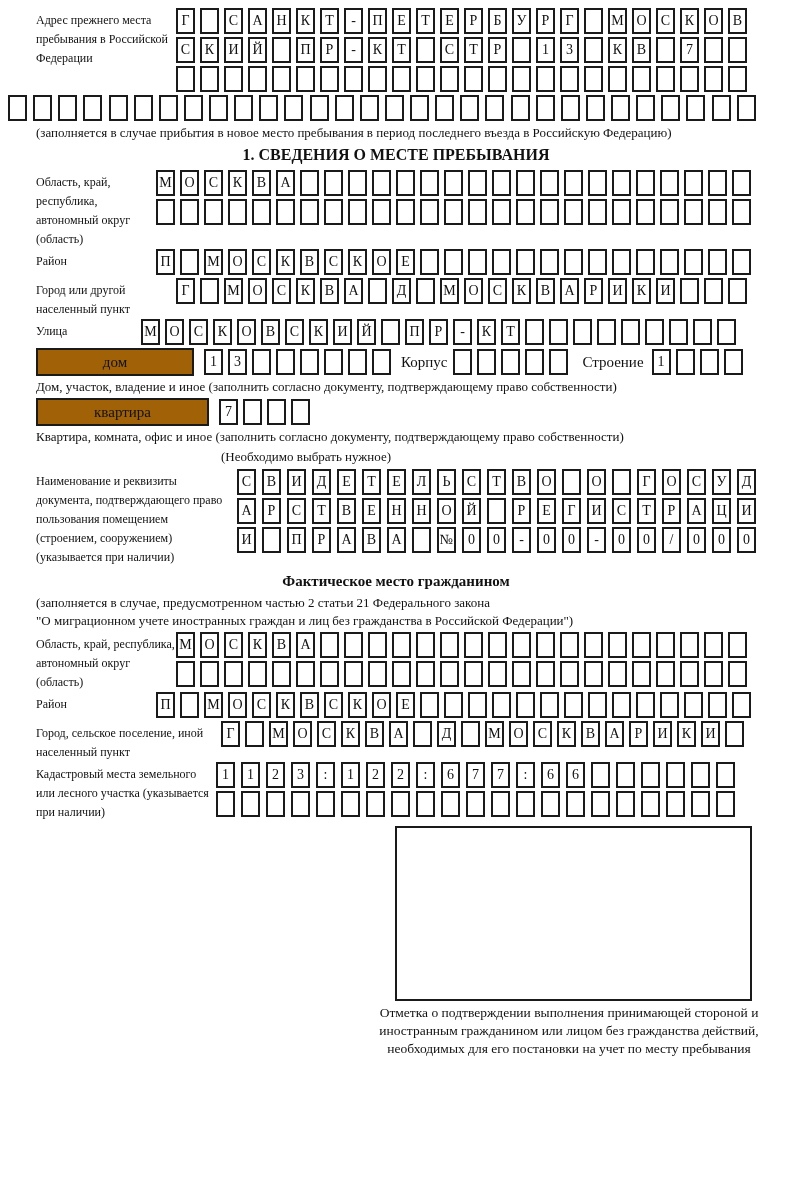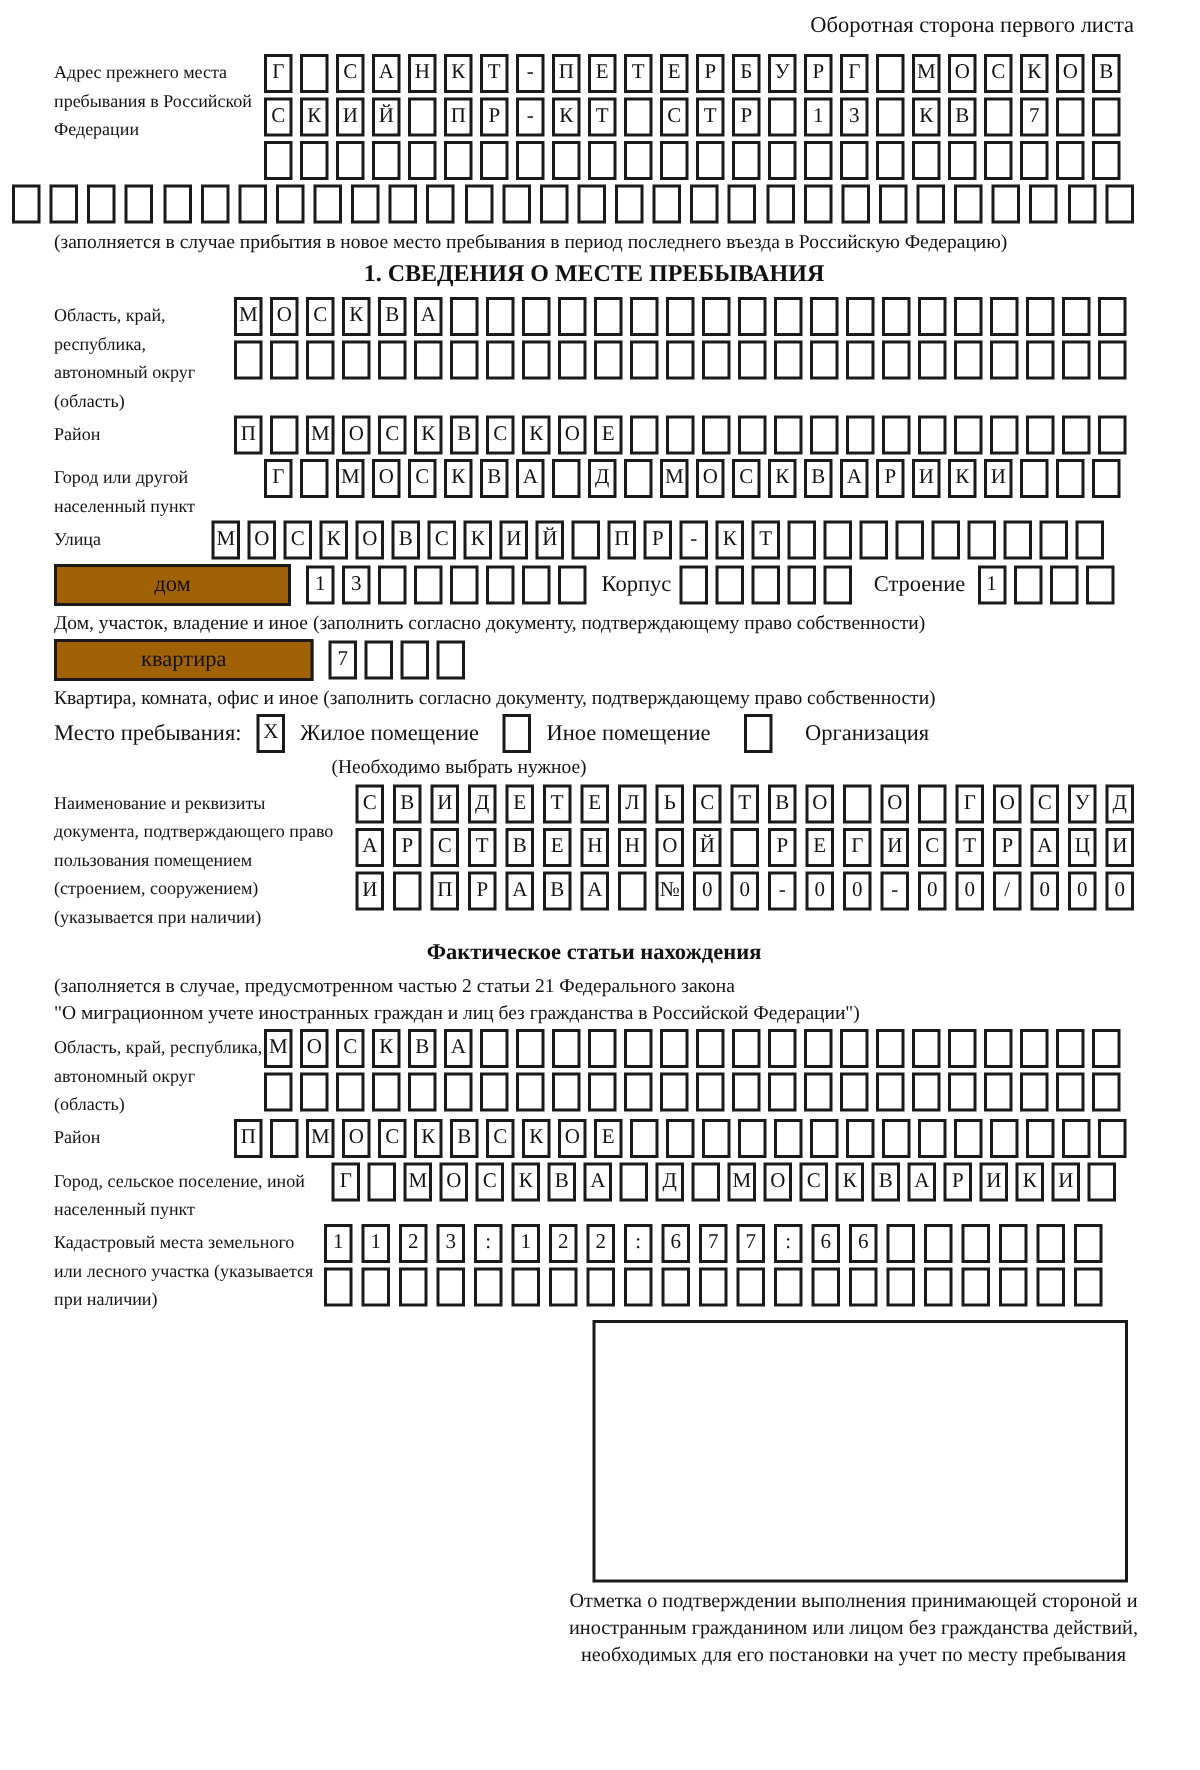--- a/index.html
+++ b/index.html
@@ -38,21 +38,20 @@
   .stay-caption { font-size:13px; line-height:18px; margin-left:185px; }
   .mb2 { margin-bottom:2px; }
   .confirm-box { width:357px; height:175px; border:2px solid #1a1a1a; margin-left:359px; margin-top:4px; background:#fff; }
   .confirm-caption { width:430px; margin-left:318px; margin-top:3px; font-size:13.5px; line-height:18px; text-align:center; }
 </style>
 </head>
 <body>
 
 <div class="page">
 
-  <div class="top-note">Оборотная сторона первого листа</div>
 
   <div class="row">
     <div class="label w140">Адрес прежнего места пребывания в Российской Федерации</div>
     <div>
       <div class="boxes">
           <span class="box">Г</span>
           <span class="box"></span>
           <span class="box">С</span>
           <span class="box">А</span>
           <span class="box">Н</span>
@@ -352,29 +351,20 @@
     <div class="named-box apt-box">квартира</div>
     <div class="boxes" style="margin:0 0 0 10px;">
         <span class="box">7</span>
         <span class="box"></span>
         <span class="box"></span>
         <span class="box"></span>
       </div>
   </div>
   <div class="caption mb2">Квартира, комната, офис и иное (заполнить согласно документу, подтверждающему право собственности)</div>
 
-  <div class="stay">
-    <span>Место пребывания:</span>
-    <span class="box">X</span>
-    <span>Жилое помещение</span>
-    <span class="box" style="margin-left:16px;"></span>
-    <span>Иное помещение</span>
-    <span class="box" style="margin-left:22px; margin-right:22px;"></span>
-    <span>Организация</span>
-  </div>
   <div class="stay-caption">(Необходимо выбрать нужное)</div>
 
   <div class="row" style="margin-top:3px;justify-content:space-between;">
     <div class="label w195">Наименование и реквизиты документа, подтверждающего право пользования помещением (строением, сооружением) (указывается при наличии)</div>
     <div>
       <div class="boxes g6">
           <span class="box">С</span>
           <span class="box">В</span>
           <span class="box">И</span>
           <span class="box">Д</span>
@@ -438,21 +428,21 @@
           <span class="box">0</span>
           <span class="box">0</span>
           <span class="box">/</span>
           <span class="box">0</span>
           <span class="box">0</span>
           <span class="box">0</span>
         </div>
     </div>
   </div>
 
-  <div class="sub-title">Фактическое статьи нахождения</div>
+  <div class="sub-title">Фактическое место гражданином</div>
   <div class="caption">(заполняется в случае, предусмотренном частью 2 статьи 21 Федерального закона</div>
   <div class="caption mb2">"О миграционном учете иностранных граждан и лиц без гражданства в Российской Федерации")</div>
 
   <div class="row">
     <div class="label w140">Область, край, республика, автономный округ (область)</div>
     <div>
       <div class="boxes">
           <span class="box">М</span>
           <span class="box">О</span>
           <span class="box">С</span>

